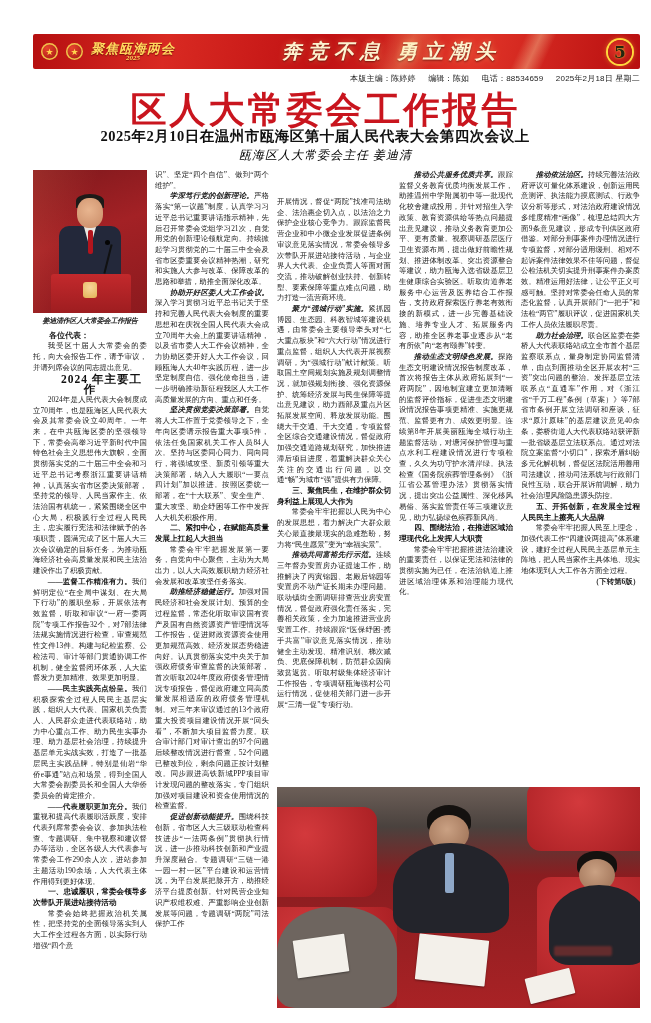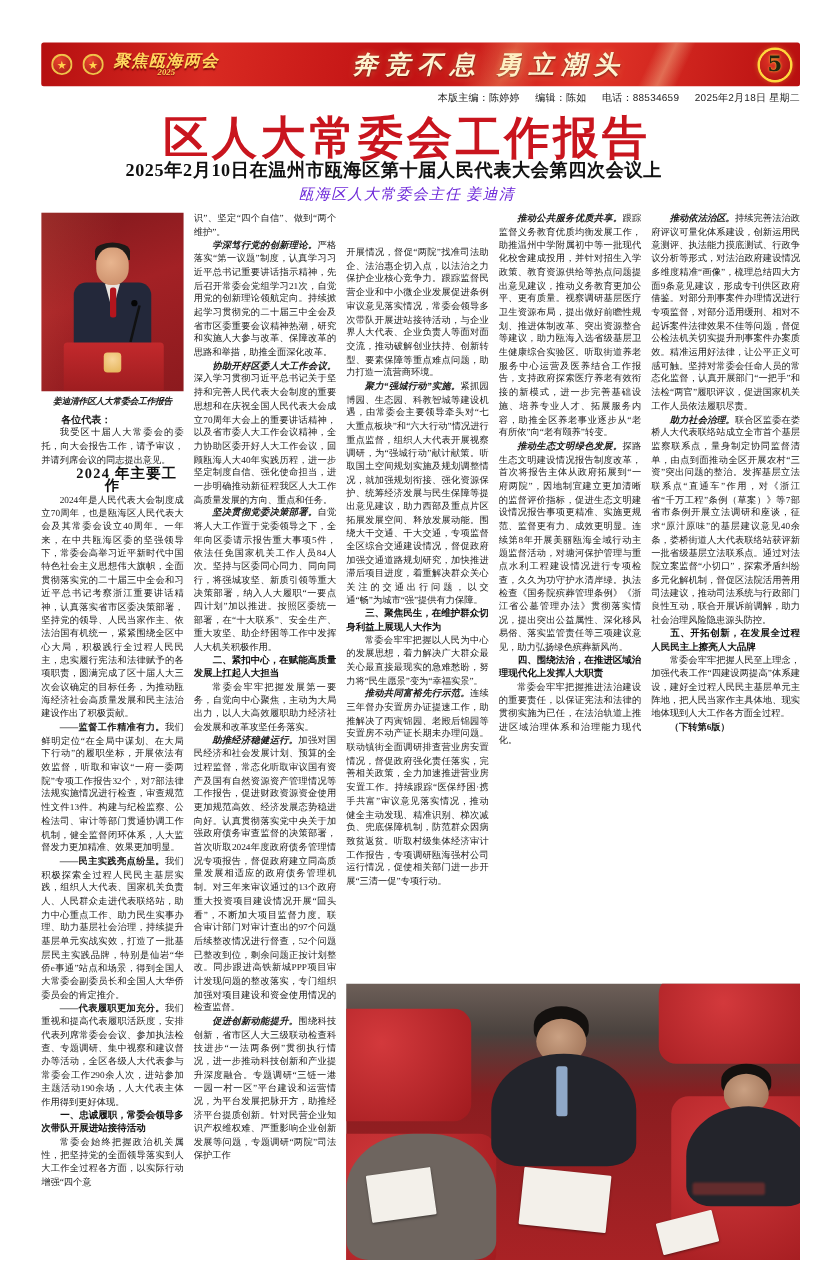--- a/index.html
+++ b/index.html
@@ -36,38 +36,38 @@
   .info-line{position:absolute;left:33px;top:73px;width:607px;text-align:right;
     font-size:8px;color:#222;font-family:"Liberation Sans",sans-serif;letter-spacing:.2px;}
   .info-line span{margin-left:10px;}
   
   .headline{position:absolute;left:0;top:86px;width:651px;text-align:center;
     font-size:36px;font-weight:900;color:#c9151e;letter-spacing:3px;
     font-family:"Liberation Serif",serif;}
   .subtitle{position:absolute;left:0;top:127px;width:630px;text-align:center;
     font-size:14.5px;font-weight:bold;color:#111;letter-spacing:.5px;}
   .byline{position:absolute;left:0;top:147px;width:651px;text-align:center;
-    font-size:12px;color:#6d28d9;font-style:italic;letter-spacing:1px;}
+    font-size:12px;color:#000000;font-style:italic;letter-spacing:1px;}
   
   .col{position:absolute;top:170px;width:114px;overflow:hidden;
     font-size:7.4px;line-height:10.7px;text-align:justify;color:#202020;}
   #col1{left:33px;height:848px;}
   #col2{left:155px;height:848px;}
   #col3{left:277px;height:612px;margin-top:27px;}
   #col4{left:399px;height:612px;}
   #col5{left:521px;width:119px;height:608px;}
   .col p{margin:0;text-indent:2em;}
   .col p.noindent{text-indent:0;}
   .lead{font-weight:bold;font-style:italic;}
   .dashlead{font-weight:bold;}
   .salute{font-weight:bold;text-indent:0;font-size:8px;margin-top:3px;font-family:Liberation Serif, serif;}
   .section-title{font-size:11.5px;font-weight:bold;text-align:center;text-indent:0;
     margin:7px 0 6px 0;letter-spacing:1px;color:#111;}
   .subhead{font-weight:bold;font-size:7.6px;color:#111;}
-  .continuation{font-weight:bold;text-indent:0;}
+  .continuation{text-align:right;font-weight:bold;text-indent:0;}
   
   .photo1{position:relative;width:114px;height:143px;overflow:hidden;
     background:linear-gradient(160deg,#7e181c 0%,#a32125 45%,#8c1a1e 100%);}
   .photo1 .flagfold{position:absolute;left:-20px;top:-10px;width:80px;height:170px;
     background:linear-gradient(100deg,rgba(255,120,90,.25),transparent 70%);transform:rotate(8deg);}
   .photo1 .head{position:absolute;left:44px;top:28px;width:26px;height:30px;border-radius:45%;
     background:radial-gradient(circle at 45% 40%,#e8b58f,#c88a66);}
   .photo1 .hair{position:absolute;left:43px;top:24px;width:28px;height:14px;border-radius:50% 50% 0 0;
     background:#1d1a18;}
   .photo1 .body1{position:absolute;left:26px;top:56px;width:62px;height:52px;border-radius:10px 10px 0 0;

